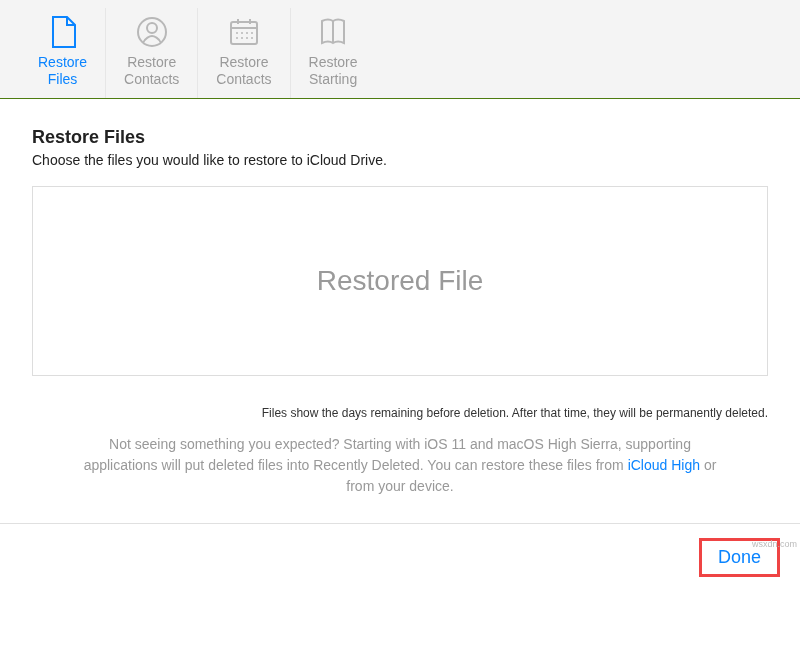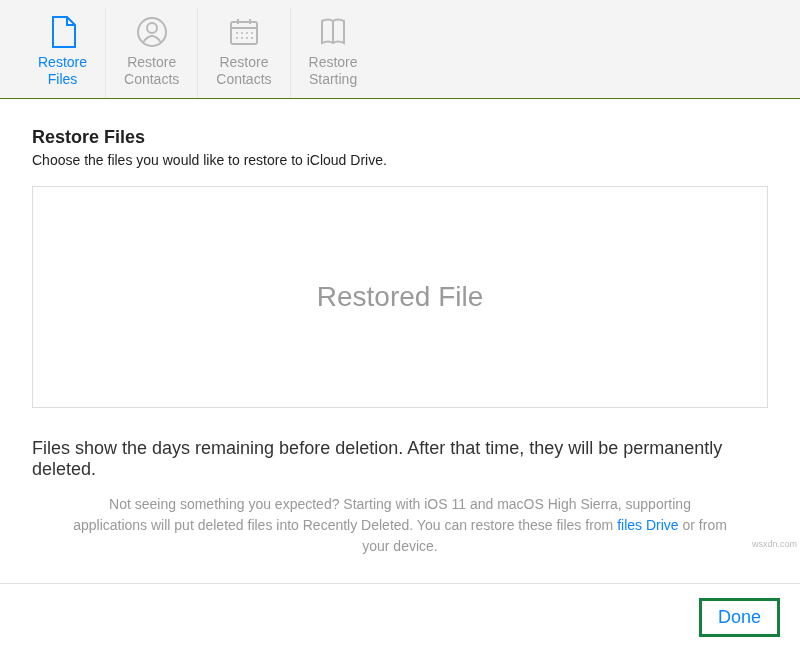--- a/index.html
+++ b/index.html
@@ -40,29 +40,29 @@
       color: #222;
       margin-bottom: 4px;
     }
     .row1 {
       display: flex; justify-content: space-between; align-items: center;
       font-size: 14px; color: #222; margin-bottom: 18px; gap: 12px;
     }
     .sort { color: #222; cursor: pointer; display:flex; align-items:center; gap:4px; }
     .box {
       border: 1px solid #ddd;
-      height: 222px;
+      height: 190px;
       display: flex; align-items: center; justify-content: center;
       color: #9a9a9a;
       font-size: 28px;
       font-weight: 300;
     }
     .info {
-      text-align: left;
-      font-size: 18px;
+      text-align: right;
+      font-size: 12px;
       color: #333;
       margin-top: 30px;
     }
     .hint {
       text-align: center;
       font-size: 14px;
       color: #999;
       margin-top: 14px;
       padding: 0 40px;
       line-height: 1.5;
@@ -70,21 +70,21 @@
     .link { color: #0a84ff; cursor: pointer; }
     .footer-sep {
       border-top: 1px solid #e0e0e0;
       margin-top: 26px;
     }
     .footer {
       display:flex; justify-content:flex-end;
       padding: 14px 20px;
     }
     .done-wrap {
-      border: 3px solid #15803d;
+      border: 3px solid #ef4444;
       padding: 6px 4px;
     }
     .done {
       font-size: 18px;
       color: #0a84ff;
       cursor: pointer;
       padding: 4px 12px;
     }
     .watermark {
       position: absolute; right: 3px; bottom: 108px;
@@ -151,21 +151,21 @@
 <div class="content">
   <div class="title">Restore Files</div>
   <div class="row1">
     <span>Choose the files you would like to restore to iCloud Drive.</span>
   </div>
   <div class="box">
     <span>Restored File</span>
   </div>
   <div class="info">Files show the days remaining before deletion. After that time, they will be permanently deleted.</div>
   <div class="hint">
-    <span>Not seeing something you expected? Starting with iOS 11 and macOS High Sierra, supporting applications will put deleted files into Recently Deleted. You can restore these files from </span><span class="link">files Drive</span><span> or from your device.</span>
+    <span>Not seeing something you expected? Starting with iOS 11 and macOS High Sierra, supporting applications will put deleted files into Recently Deleted. You can restore these files from </span><span class="link">iCloud High</span><span> or from your device.</span>
   </div>
 </div>
 
 <div class="footer-sep"></div>
 <div class="footer">
   <span class="done-wrap">
     <span class="done">Done</span>
   </span>
 </div>
 

